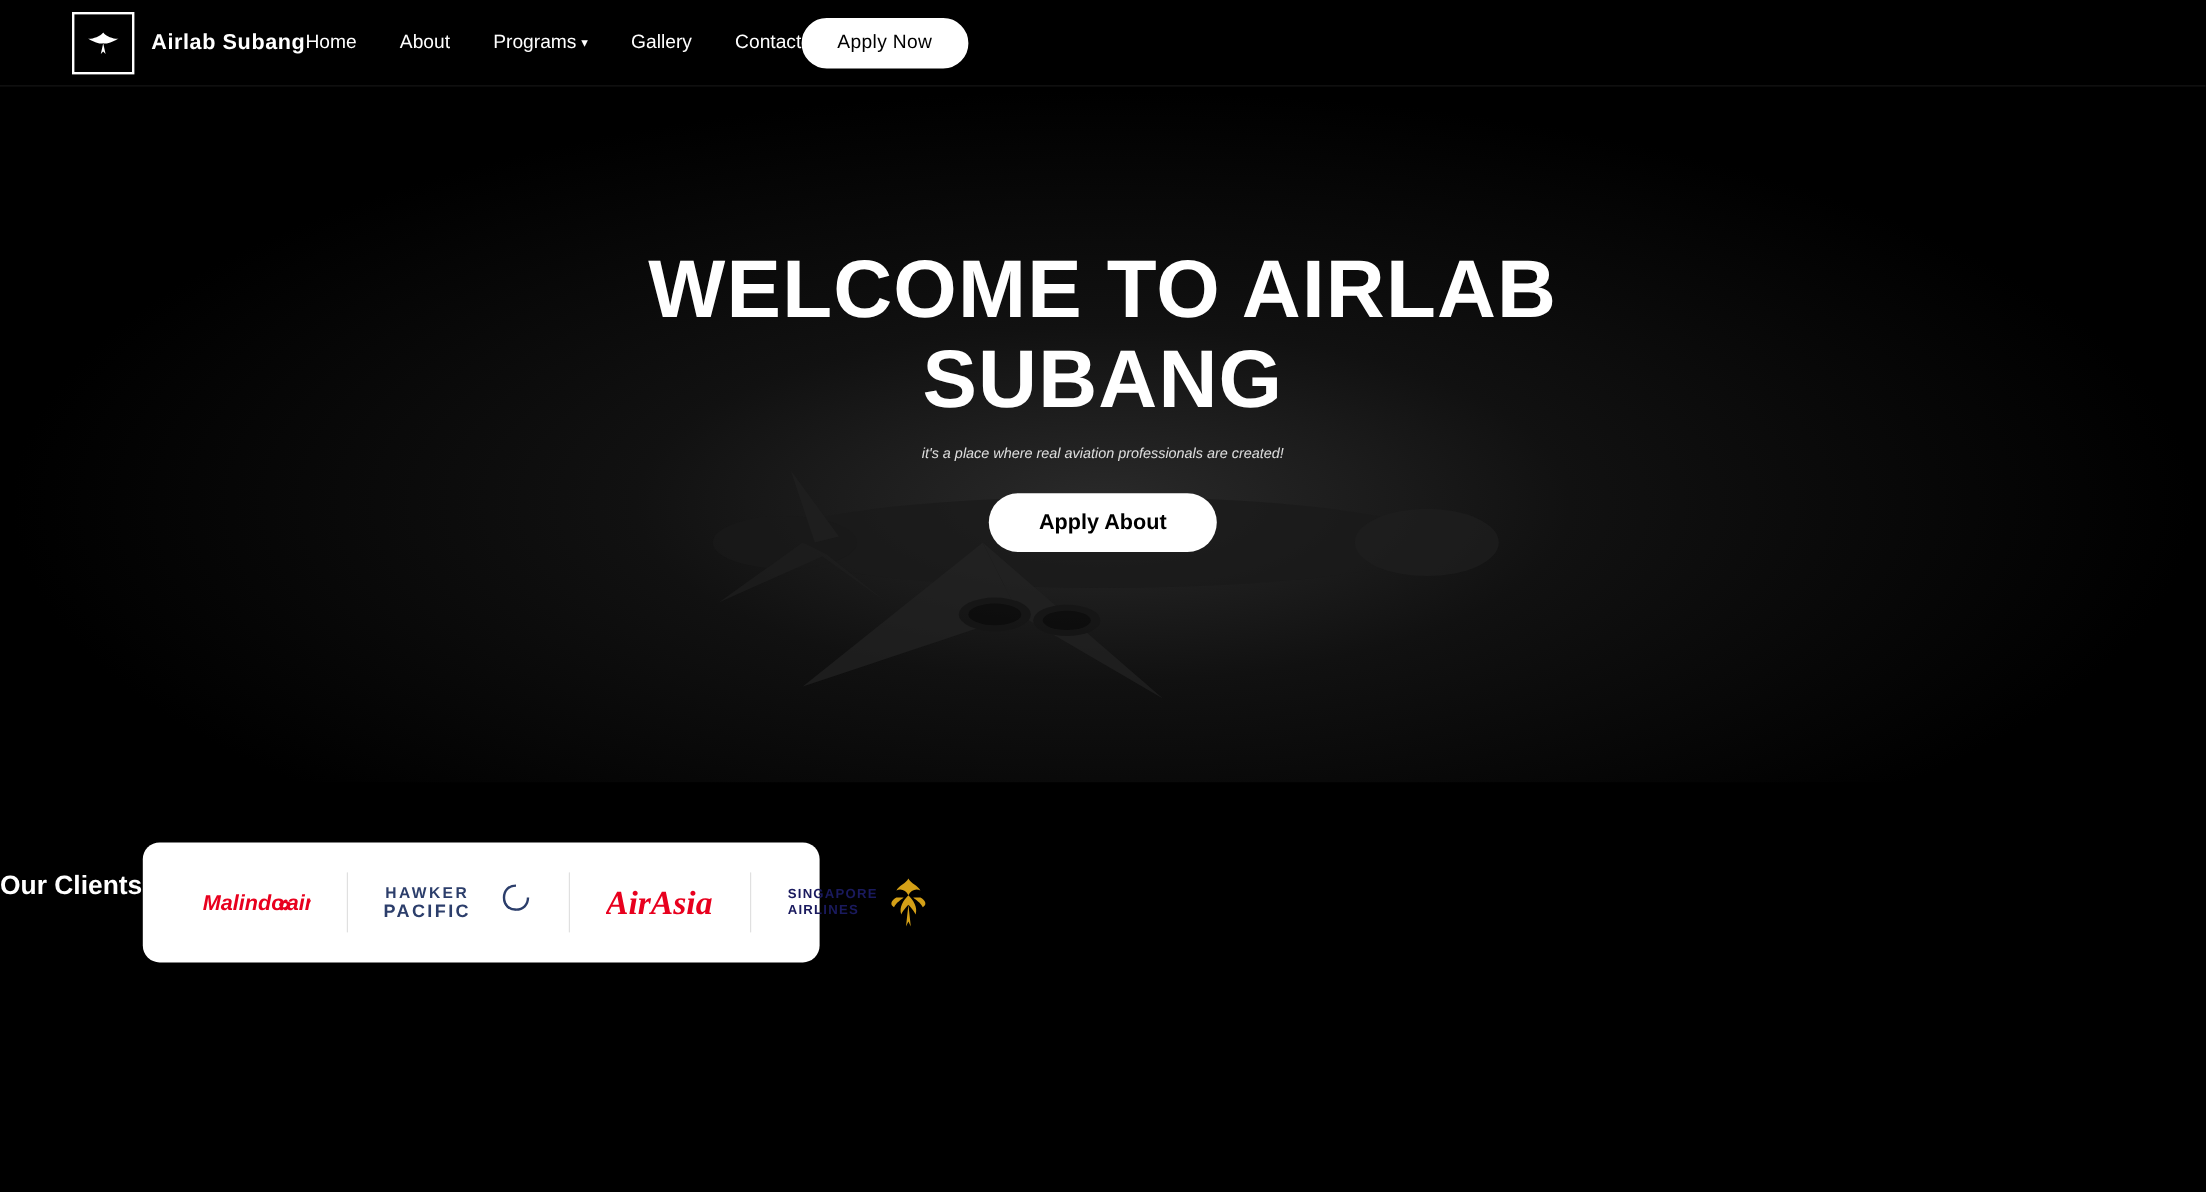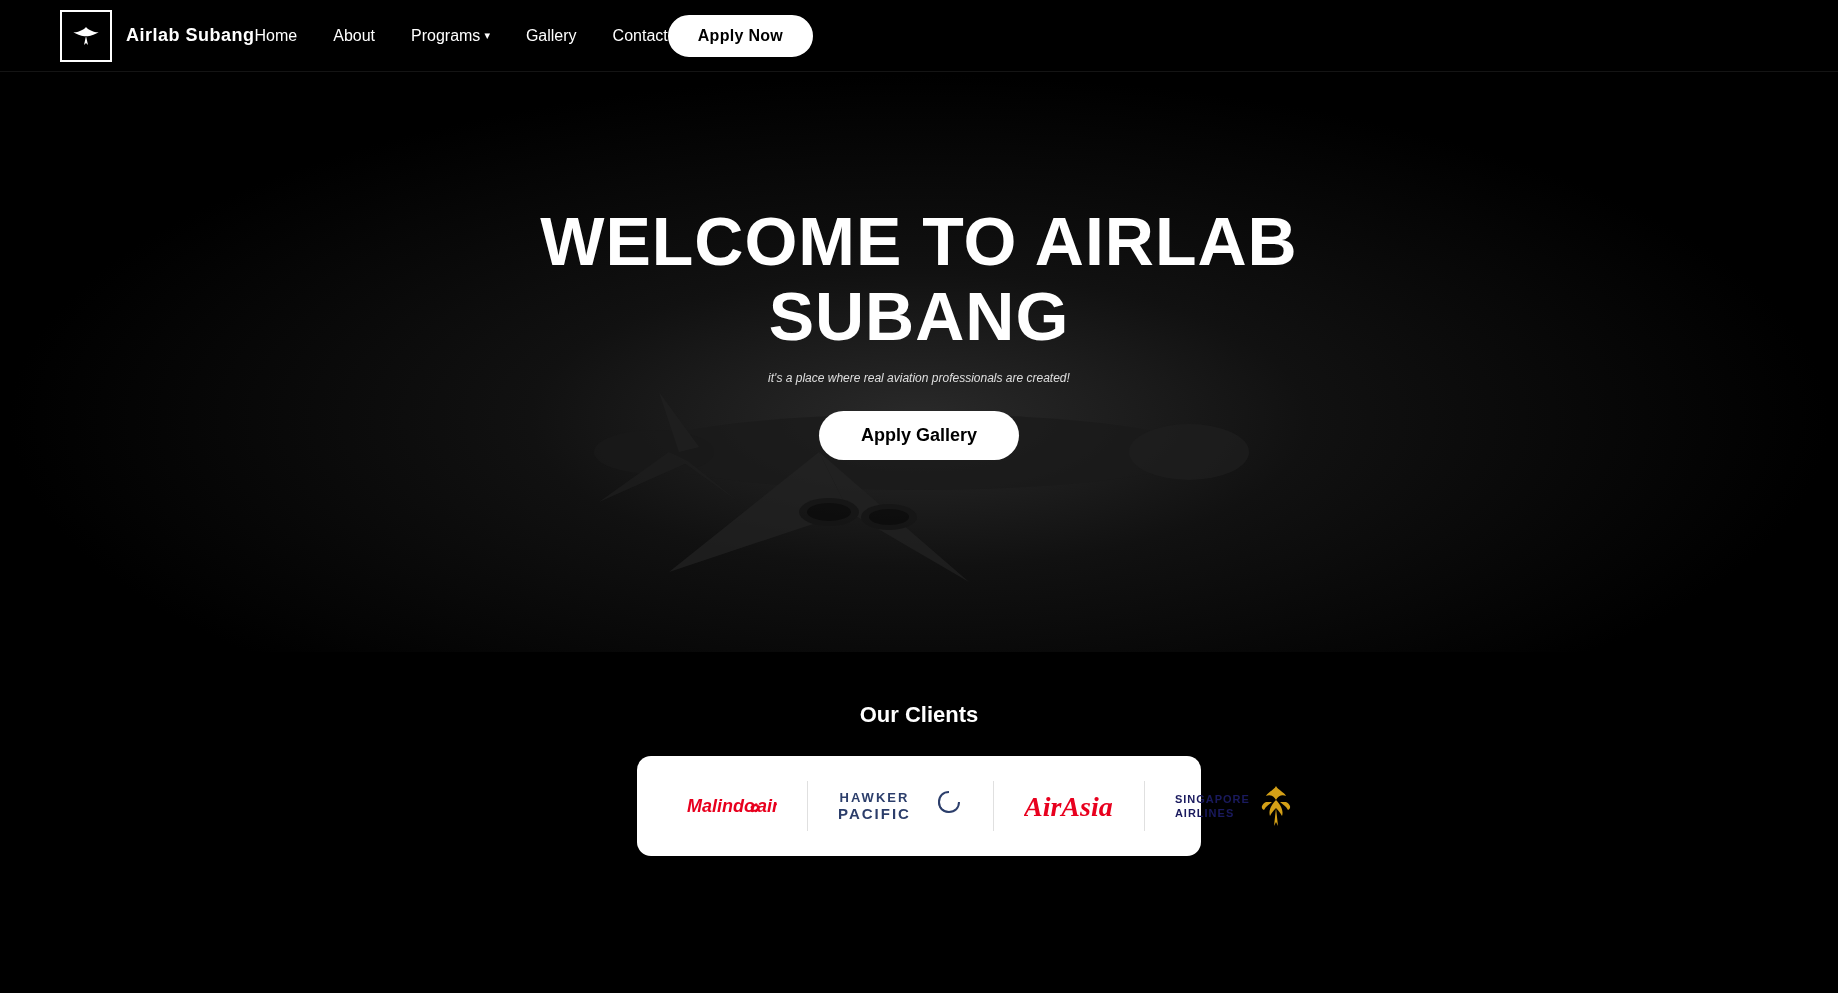--- a/index.html
+++ b/index.html
@@ -69,21 +69,21 @@
       display: flex;
       align-items: center;
     }
     .apply-now-btn {
       background: #fff;
       color: #000;
       border: 2px solid #fff;
       border-radius: 30px;
       padding: 10px 28px;
       font-size: 16px;
-      font-weight: 700;
+      font-weight: 400;
       cursor: pointer;
       letter-spacing: 0.3px;
     }
 
     
     .hero {
       position: relative;
       width: 100%;
       height: 580px;
       background: #000;
@@ -143,21 +143,21 @@
       font-weight: 600;
       cursor: pointer;
       margin-top: 8px;
     }
 
     
     .clients-section {
       background: #000;
       padding: 50px 0 60px 0;
       display: flex;
-      flex-direction: column;
+      flex-direction: row;
       align-items: center;
     }
     .clients-title {
       font-size: 22px;
       font-weight: 700;
       color: #fff;
       margin-bottom: 28px;
     }
     .clients-card {
       background: #fff;
@@ -280,21 +280,21 @@
       <ellipse cx="420" cy="265" rx="20" ry="8" fill="#0a0a0a"></ellipse>
     </svg>
   </div>
 
   <div class="hero-content">
     <h1 class="hero-title">
       <span>WELCOME TO AIRLAB</span><br>
       <span>SUBANG</span>
     </h1>
     <p class="hero-subtitle">it's a place where real aviation professionals are created!</p>
-    <button class="apply-online-btn">Apply Gallery</button>
+    <button class="apply-online-btn">Apply About</button>
   </div>
 </section>
 
 <section class="clients-section">
   <h2 class="clients-title">Our Clients</h2>
   <div class="clients-card">
 
     <div class="client-logo">
       <span class="malindo-logo">
         <svg width="90" height="32" viewBox="0 0 90 32">

